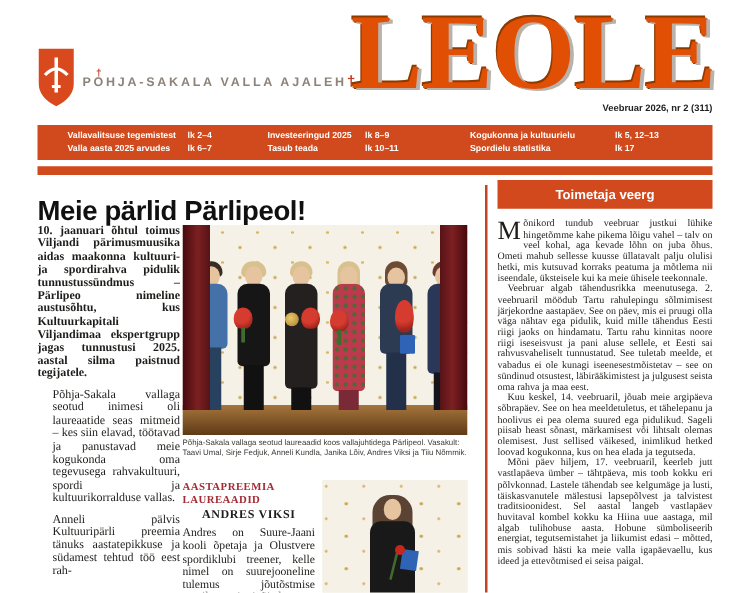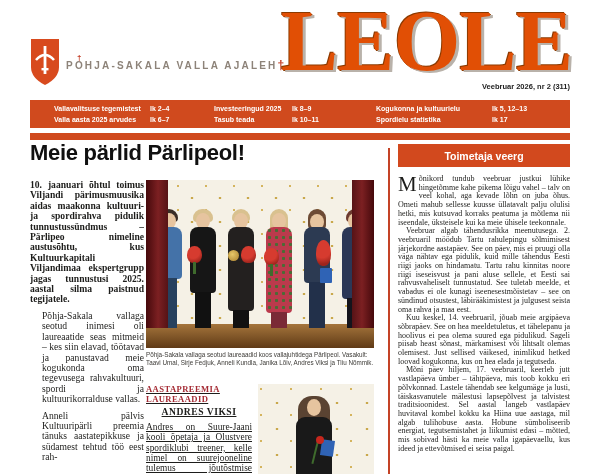--- a/index.html
+++ b/index.html
@@ -23,21 +23,21 @@
           display:flex;align-items:center;box-sizing:border-box;padding:0 0 0 24px;
           font-family:"Liberation Sans",sans-serif;color:#fff;font-size:7px;font-weight:bold;}
   .navgroup{display:grid;grid-template-rows:11px 11px;}
   .navgroup.g1{grid-template-columns:96px 64px;}
   .navgroup.g2{grid-template-columns:78px 84px;}
   .navgroup.g3{grid-template-columns:116px 60px;}
   .navgroup span{line-height:11px;white-space:nowrap;}
   .redrule{position:absolute;left:30px;top:133px;width:540px;height:7px;background:#d04a1e;}
   .vline{position:absolute;left:388px;top:148px;width:2px;height:326px;background:#c44326;}
   
-  .headline{position:absolute;left:30px;top:140px;font-family:"Liberation Sans",sans-serif;
+  .headline{position:absolute;left:30px;top:156px;font-family:"Liberation Sans",sans-serif;
             font-size:22px;font-weight:bold;color:#101010;letter-spacing:-0.3px;}
   .colA{position:absolute;left:30px;top:180px;width:114px;height:294px;overflow:hidden;
         font-size:9.6px;line-height:10.4px;text-align:justify;}
   .colA .lead{font-weight:bold;margin:0 0 6px 0;}
   .colA p{margin:0 0 6px 12px;}
   .secheading{font-family:"Liberation Serif",serif;font-weight:bold;font-size:8.6px;
               line-height:10px;color:#a42a33;letter-spacing:0.4px;margin:4px 0 3px 0;text-align:left;}
   .secname{font-weight:bold;font-size:9.6px;text-align:center;margin:3px 0 5px 0;letter-spacing:0.5px;}
   
   .photo{position:absolute;left:146px;top:180px;width:228px;height:168px;overflow:hidden;
@@ -61,21 +61,21 @@
   .legs{position:absolute;left:9px;width:16px;bottom:0;}
   .bouquet{position:absolute;width:15px;height:17px;border-radius:50% 50% 42% 42%;
            background:radial-gradient(circle at 40% 35%,#d63b2f 45%,#9e241c 78%);}
   .stems{position:absolute;width:3px;height:12px;background:#3f6b2d;}
   .plaque{position:absolute;width:11px;height:11px;border-radius:50%;
           background:radial-gradient(circle at 40% 40%,#e8c86a,#a97f2c);}
   .folder{position:absolute;width:12px;height:15px;background:#2f63b5;border-radius:1px;}
   .caption{position:absolute;left:146px;top:351px;width:228px;
            font-family:"Liberation Sans",sans-serif;font-size:6.3px;line-height:8px;color:#3c3a36;}
   .colB{position:absolute;left:146px;top:380px;width:106px;height:94px;overflow:hidden;
-        font-size:9.4px;line-height:10.2px;text-align:justify;text-decoration:underline;}
+        font-size:9.4px;line-height:10.2px;text-align:justify;}
   .colB p{margin:0;}
   .photo2{position:absolute;left:258px;top:384px;width:116px;height:90px;overflow:hidden;background:#efe9da;}
   .photo2 .backdrop{background-size:30px 26px,30px 26px;}
   .p2hair{position:absolute;left:40px;top:12px;width:32px;height:58px;background:#5a4332;border-radius:14px 14px 10px 10px;}
   .p2head{position:absolute;left:49px;top:15px;width:14px;height:17px;background:#e6c49f;border-radius:50%;}
   .p2torso{position:absolute;left:38px;top:33px;width:36px;height:60px;background:#191919;border-radius:9px 9px 0 0;}
   .p2rose{position:absolute;left:58px;top:52px;width:8px;height:8px;border-radius:50%;background:#c6271d;}
   .p2stem{position:absolute;left:56px;top:58px;width:2px;height:22px;background:#3f6b2d;transform:rotate(14deg);}
   .p2folder{position:absolute;left:63px;top:56px;width:13px;height:16px;background:#2f63b5;transform:rotate(8deg);}
   

